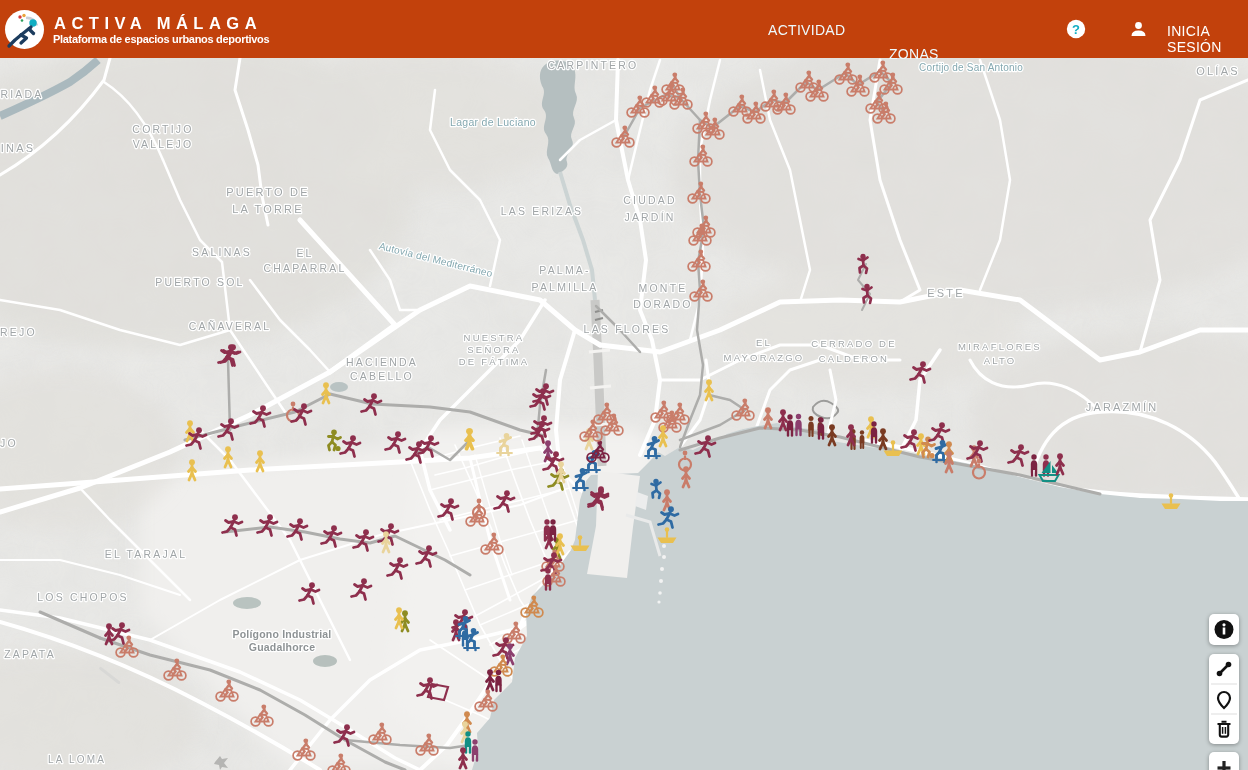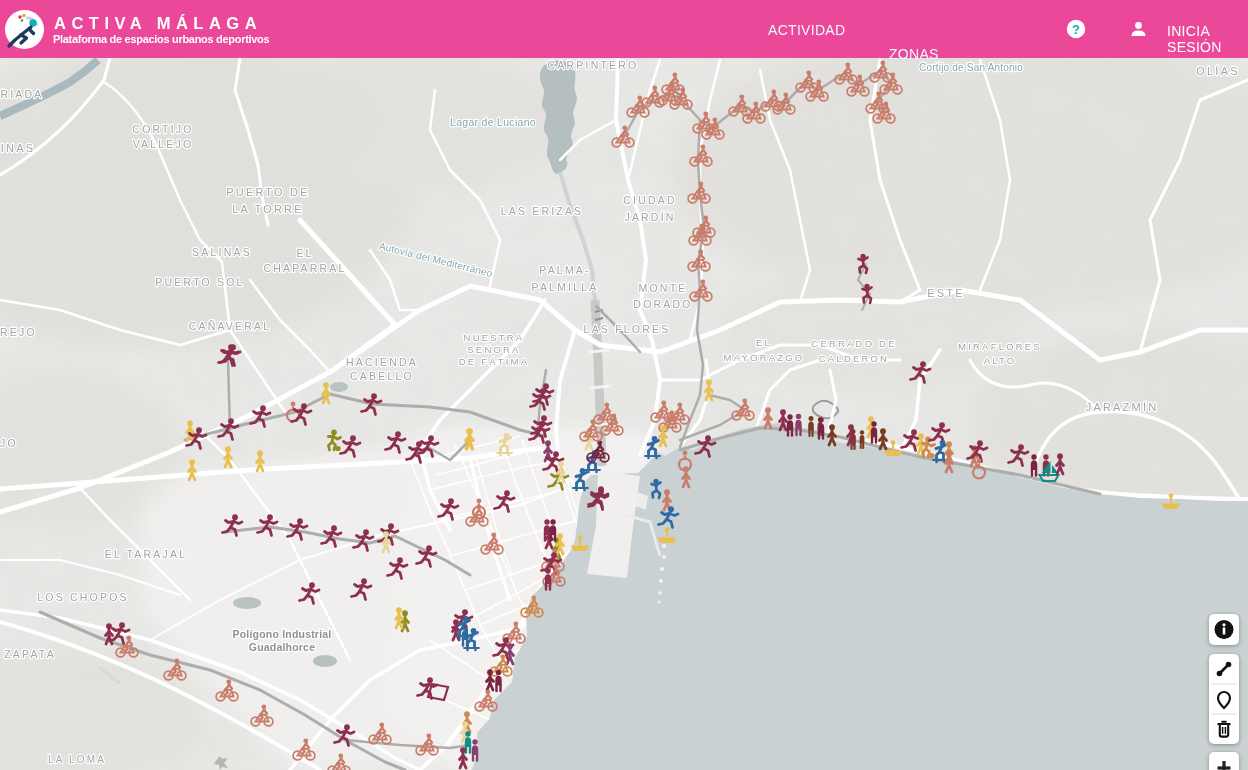--- a/index.html
+++ b/index.html
@@ -1,16 +1,16 @@
 <!DOCTYPE html>
 <html><head><meta charset="utf-8">
 <style>
 html,body{margin:0;padding:0;width:1248px;height:770px;overflow:hidden;background:#ebebe9;font-family:"Liberation Sans",sans-serif;}
 #map{position:absolute;top:0;left:0;width:1248px;height:770px;}
-#hdr{position:absolute;top:0;left:0;width:1248px;height:58px;background:#ec4899;z-index:10;}
+#hdr{position:absolute;top:0;left:0;width:1248px;height:58px;background:#c2410c;z-index:10;}
 .nav{position:absolute;top:22px;color:#eefafd;font-weight:normal;font-size:14px;letter-spacing:0.3px;}
 </style></head><body>
 
 <svg id="map" width="1248" height="770" viewBox="0 0 1248 770">
 <defs>
 <filter id="soft" x="-30%" y="-30%" width="160%" height="160%">
         <feGaussianBlur stdDeviation="9"></feGaussianBlur>
       </filter>
 <filter id="tex" x="0" y="0" width="100%" height="100%">
  <feTurbulence type="fractalNoise" baseFrequency="0.035" numOctaves="4" seed="7" result="n"></feTurbulence>

